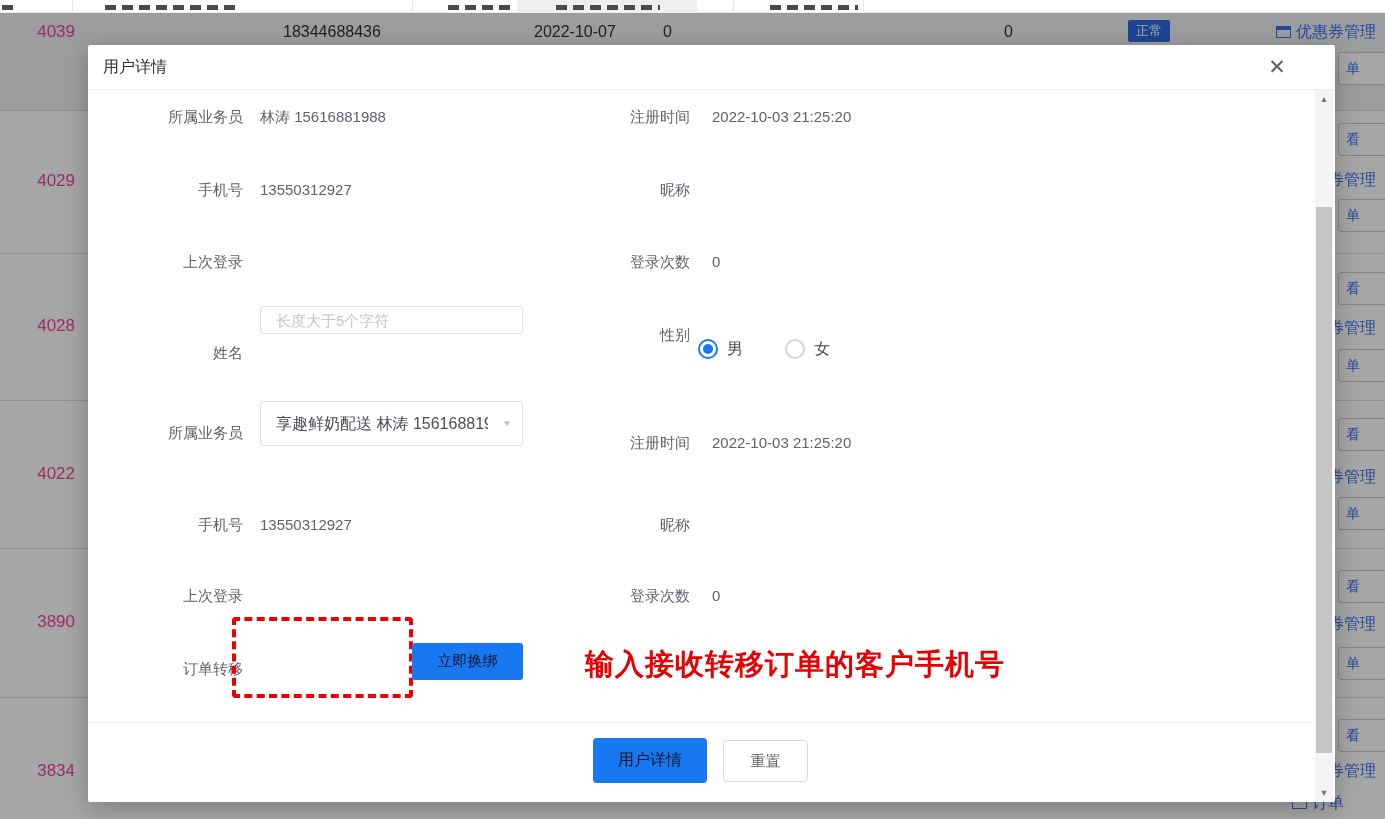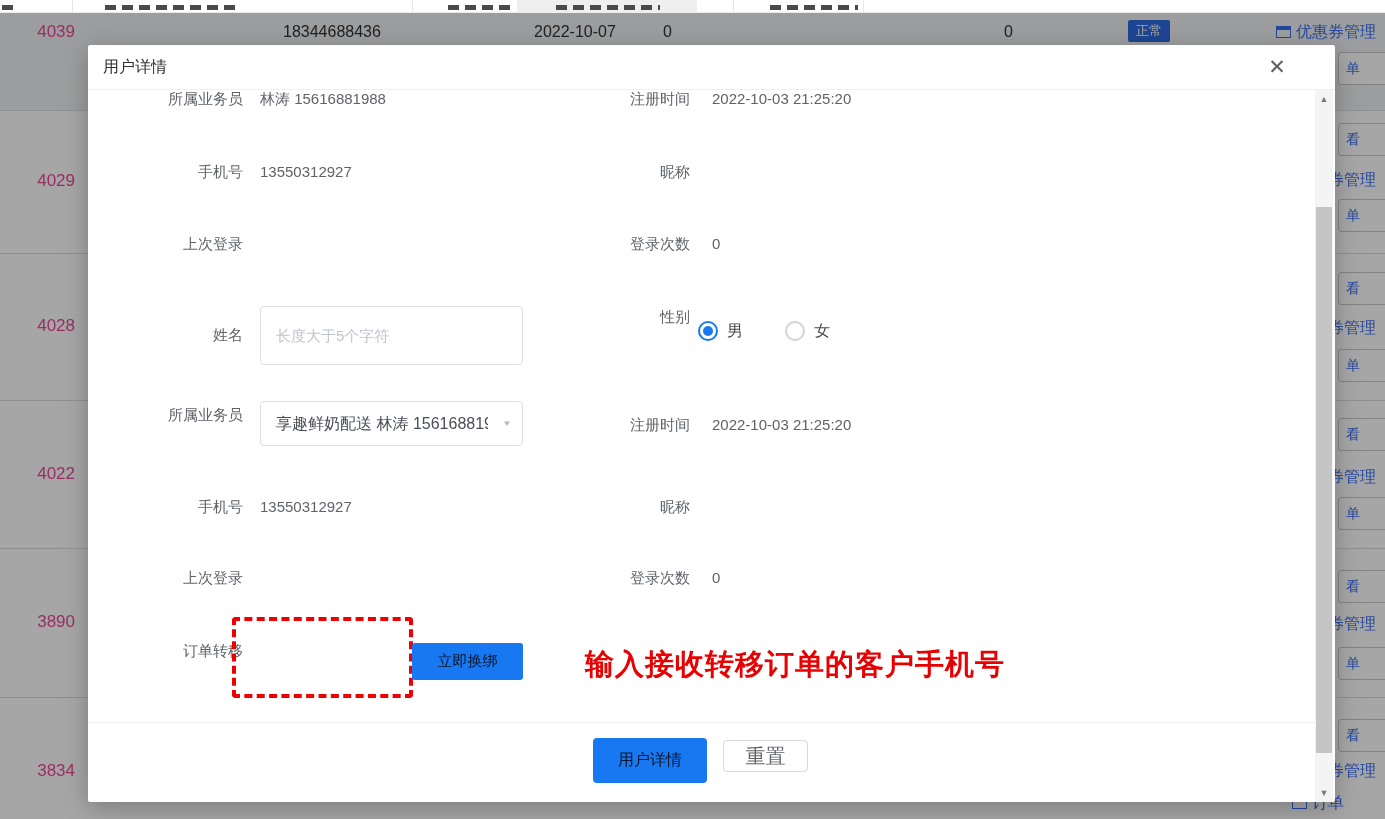--- a/index.html
+++ b/index.html
@@ -32,21 +32,21 @@
           background:repeating-linear-gradient(90deg,#4a4a4a 0 11px,transparent 11px 17px); }
   
   .overlay { position:absolute; inset:0; background:rgba(0,0,0,0.35); z-index:40; }
   
   .modal { position:absolute; left:88px; top:45px; width:1247px; height:757px; background:#fff;
            z-index:100; border-radius:2px; box-shadow:0 6px 24px rgba(0,0,0,0.25); }
   .modal-header { position:absolute; left:0; top:0; width:100%; height:45px; border-bottom:1px solid #f0f0f0; }
   .modal-title { position:absolute; left:15px; top:12px; font-size:16px; color:#303133; }
   .close-x { position:absolute; left:1176px; top:9px; width:26px; height:26px; text-align:center;
              line-height:26px; font-size:21px; color:#5f5f5f; cursor:pointer; }
-  .frow { position:absolute; height:20px; line-height:20px; font-size:15px; color:#5f6368; white-space:nowrap; }
+  .frow { position:absolute; height:20px; line-height:20px; font-size:15px; color:#5f6368; white-space:nowrap;margin-top:18px; }
   .lbl1 { left:0; width:155px; text-align:right; }
   .lbl2 { left:450px; width:152px; text-align:right; }
   .v1 { left:172px; }
   .v2 { left:624px; }
   .tinput { position:absolute; border:1px solid #dcdfe6; border-radius:4px; background:#fff;
             font-size:15px; color:#5f6368; padding:0 15px; outline:none;
             font-family:"Liberation Sans","DejaVu Sans",sans-serif; }
   .tinput::placeholder { color:#c0c4cc; }
   .select-box { position:absolute; left:172px; width:263px; height:45px; border:1px solid #dcdfe6;
                 border-radius:4px; background:#fff; cursor:pointer; }
@@ -176,21 +176,21 @@
     <div class="frow v1" style="top:117px">13550312927</div>
     <div class="frow lbl2" style="top:117px">昵称</div>
     <div class="frow v2" style="top:117px"></div>
 
     <div class="frow lbl1" style="top:189px">上次登录</div>
     <div class="frow v1" style="top:189px"></div>
     <div class="frow lbl2" style="top:189px">登录次数</div>
     <div class="frow v2" style="top:189px">0</div>
 
     <div class="frow lbl1" style="top:280px">姓名</div>
-    <input class="tinput" style="left: 172px; top: 261px; width: 263px; height: 59px;" placeholder="长度大于5个字符">
+    <input class="tinput" style="left: 172px; top: 261px; width: 263px; height: 28px;" placeholder="长度大于5个字符">
     <div class="frow lbl2" style="top:262px">性别</div>
     <div class="frow" style="top:276px;left:610px">
       <span class="radio-item">
         <span class="rc sel"></span>
         <span class="rtext">男</span>
       </span>
       <span class="radio-item" style="margin-left:38px">
         <span class="rc"></span>
         <span class="rtext">女</span>
       </span>
@@ -214,21 +214,21 @@
     <div class="frow lbl2" style="top:523px">登录次数</div>
     <div class="frow v2" style="top:523px">0</div>
 
     <div class="frow lbl1" style="top:596px">订单转移</div>
     <div class="dashed-box"></div>
     <button class="btn-blue" style="left:324px;top:598px;width:111px;height:37px;font-size:15px">立即换绑</button>
     <div class="red-note">输入接收转移订单的客户手机号</div>
 
     <div class="footer-line"></div>
     <button class="btn-blue" style="left:505px;top:693px;width:114px;height:45px;font-size:16px;border-radius:4px">用户详情</button>
-    <button class="btn-plain" style="left:635px;top:695px;width:85px;height:32px;font-size:20px">重置</button>
+    <button class="btn-plain" style="left:635px;top:695px;width:85px;height:42px;font-size:15px">重置</button>
 
     <div class="sbar">
       <div class="arrow" style="top:0">▲</div>
       <div class="thumb"></div>
       <div class="arrow" style="top:694px">▼</div>
     </div>
   </div>
 
 </div>
 

